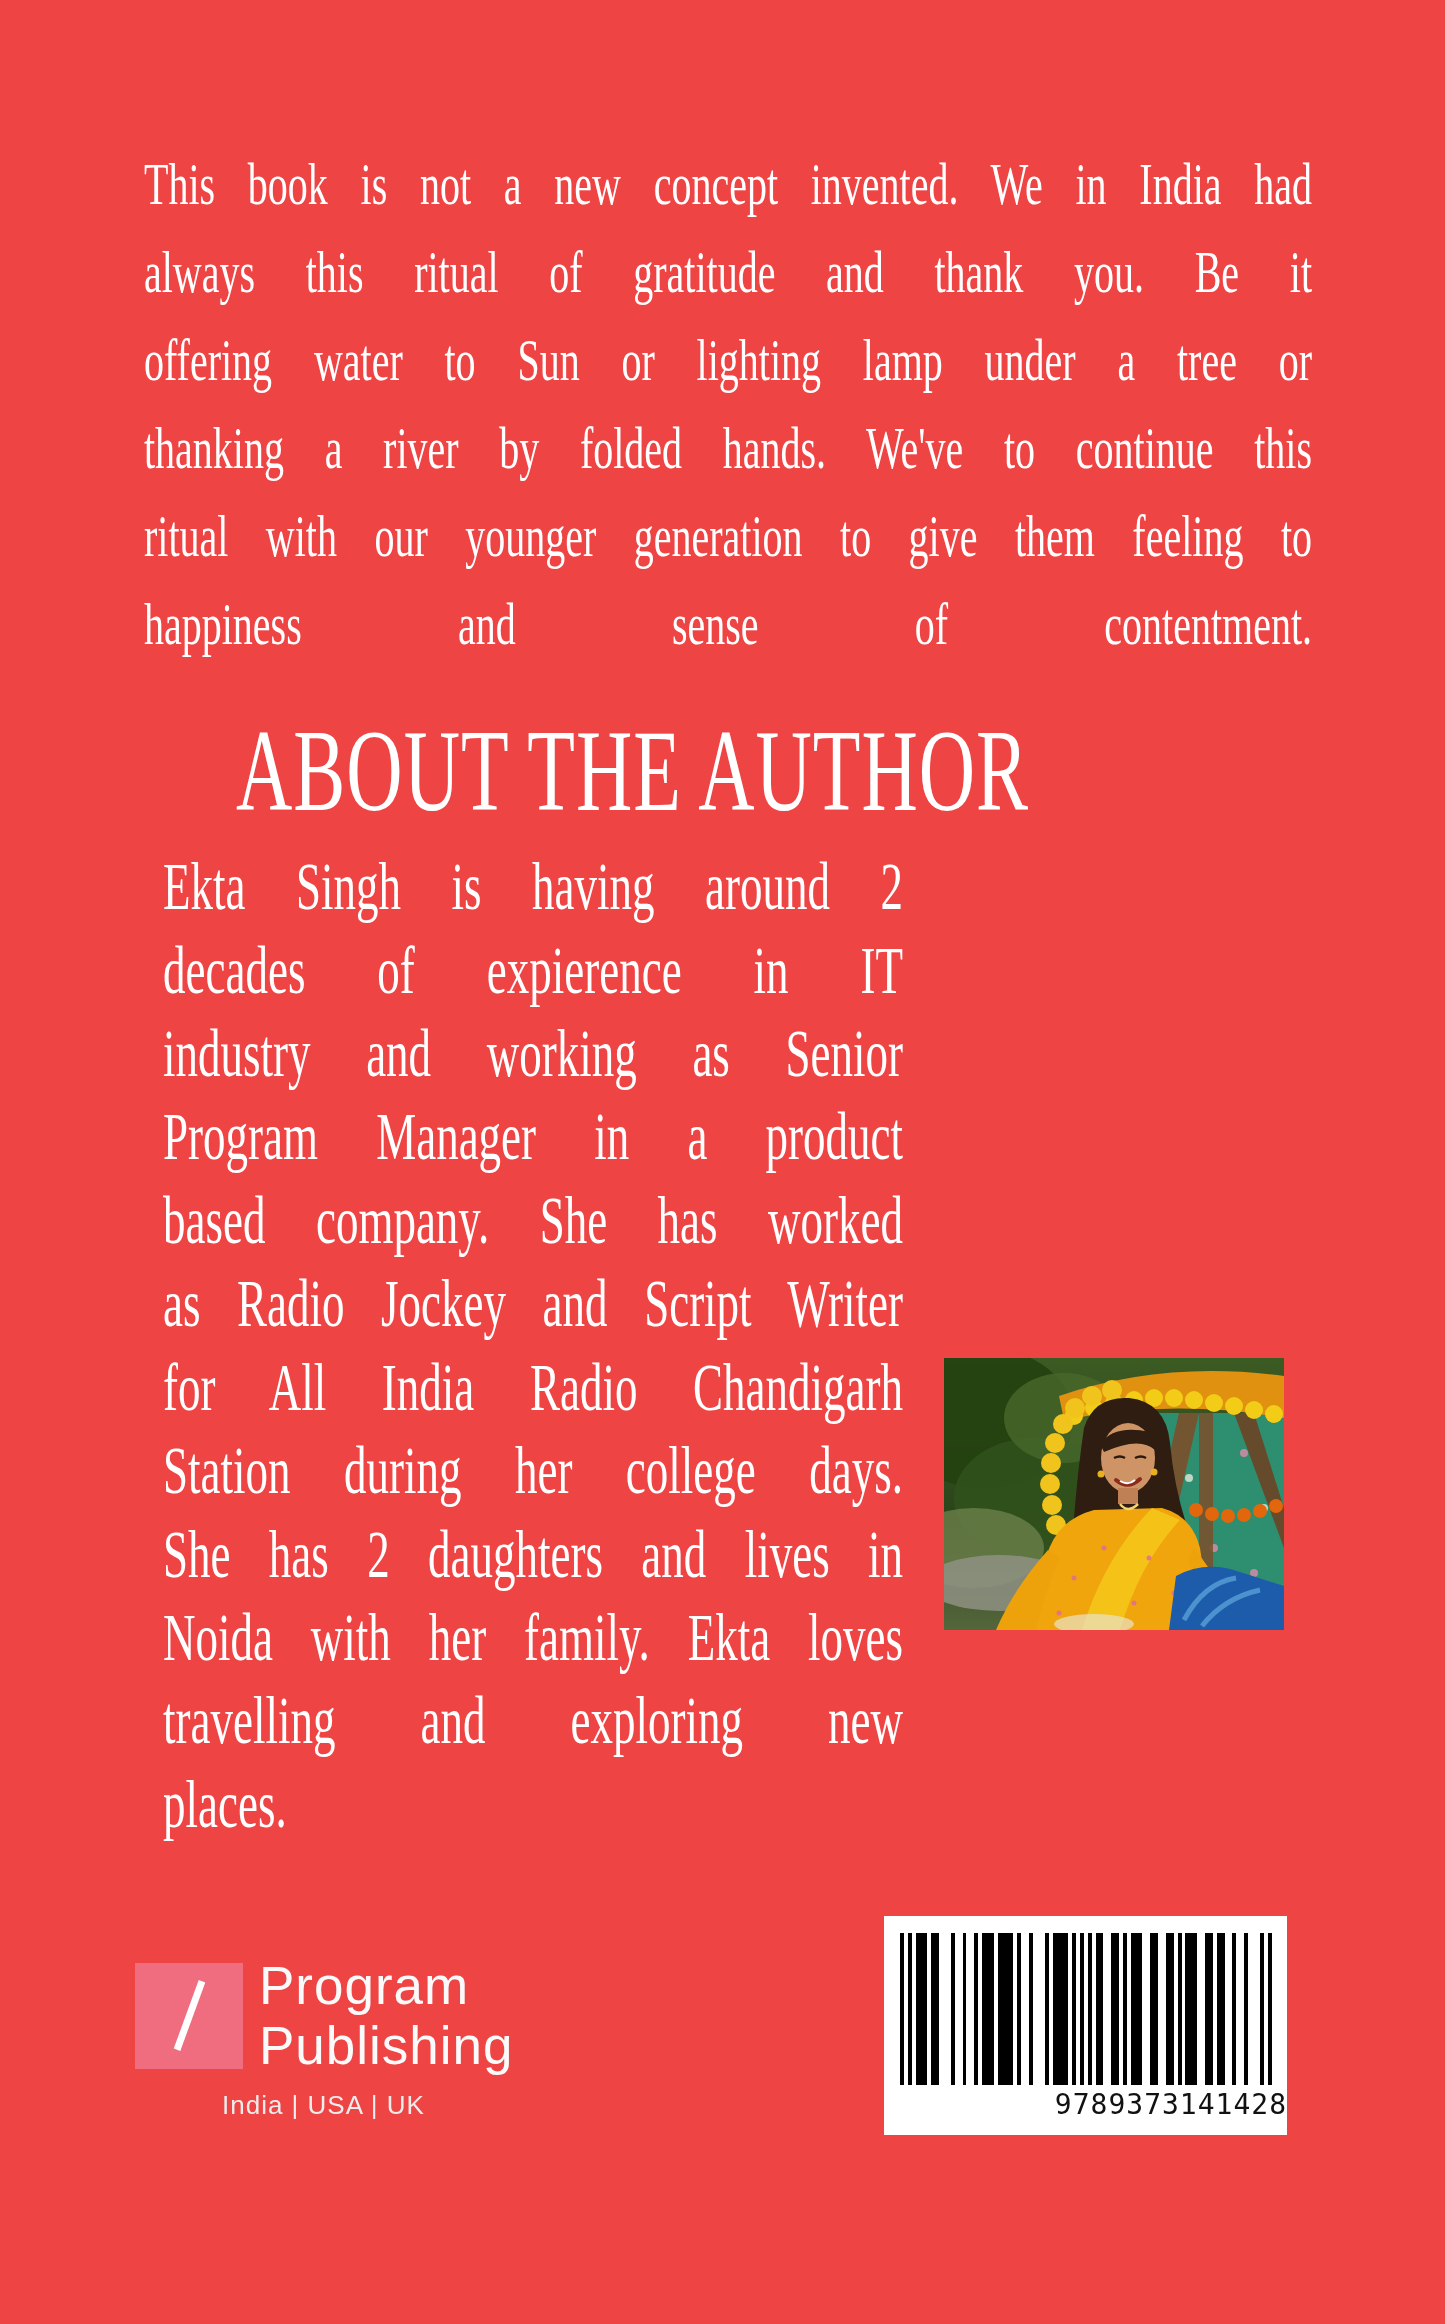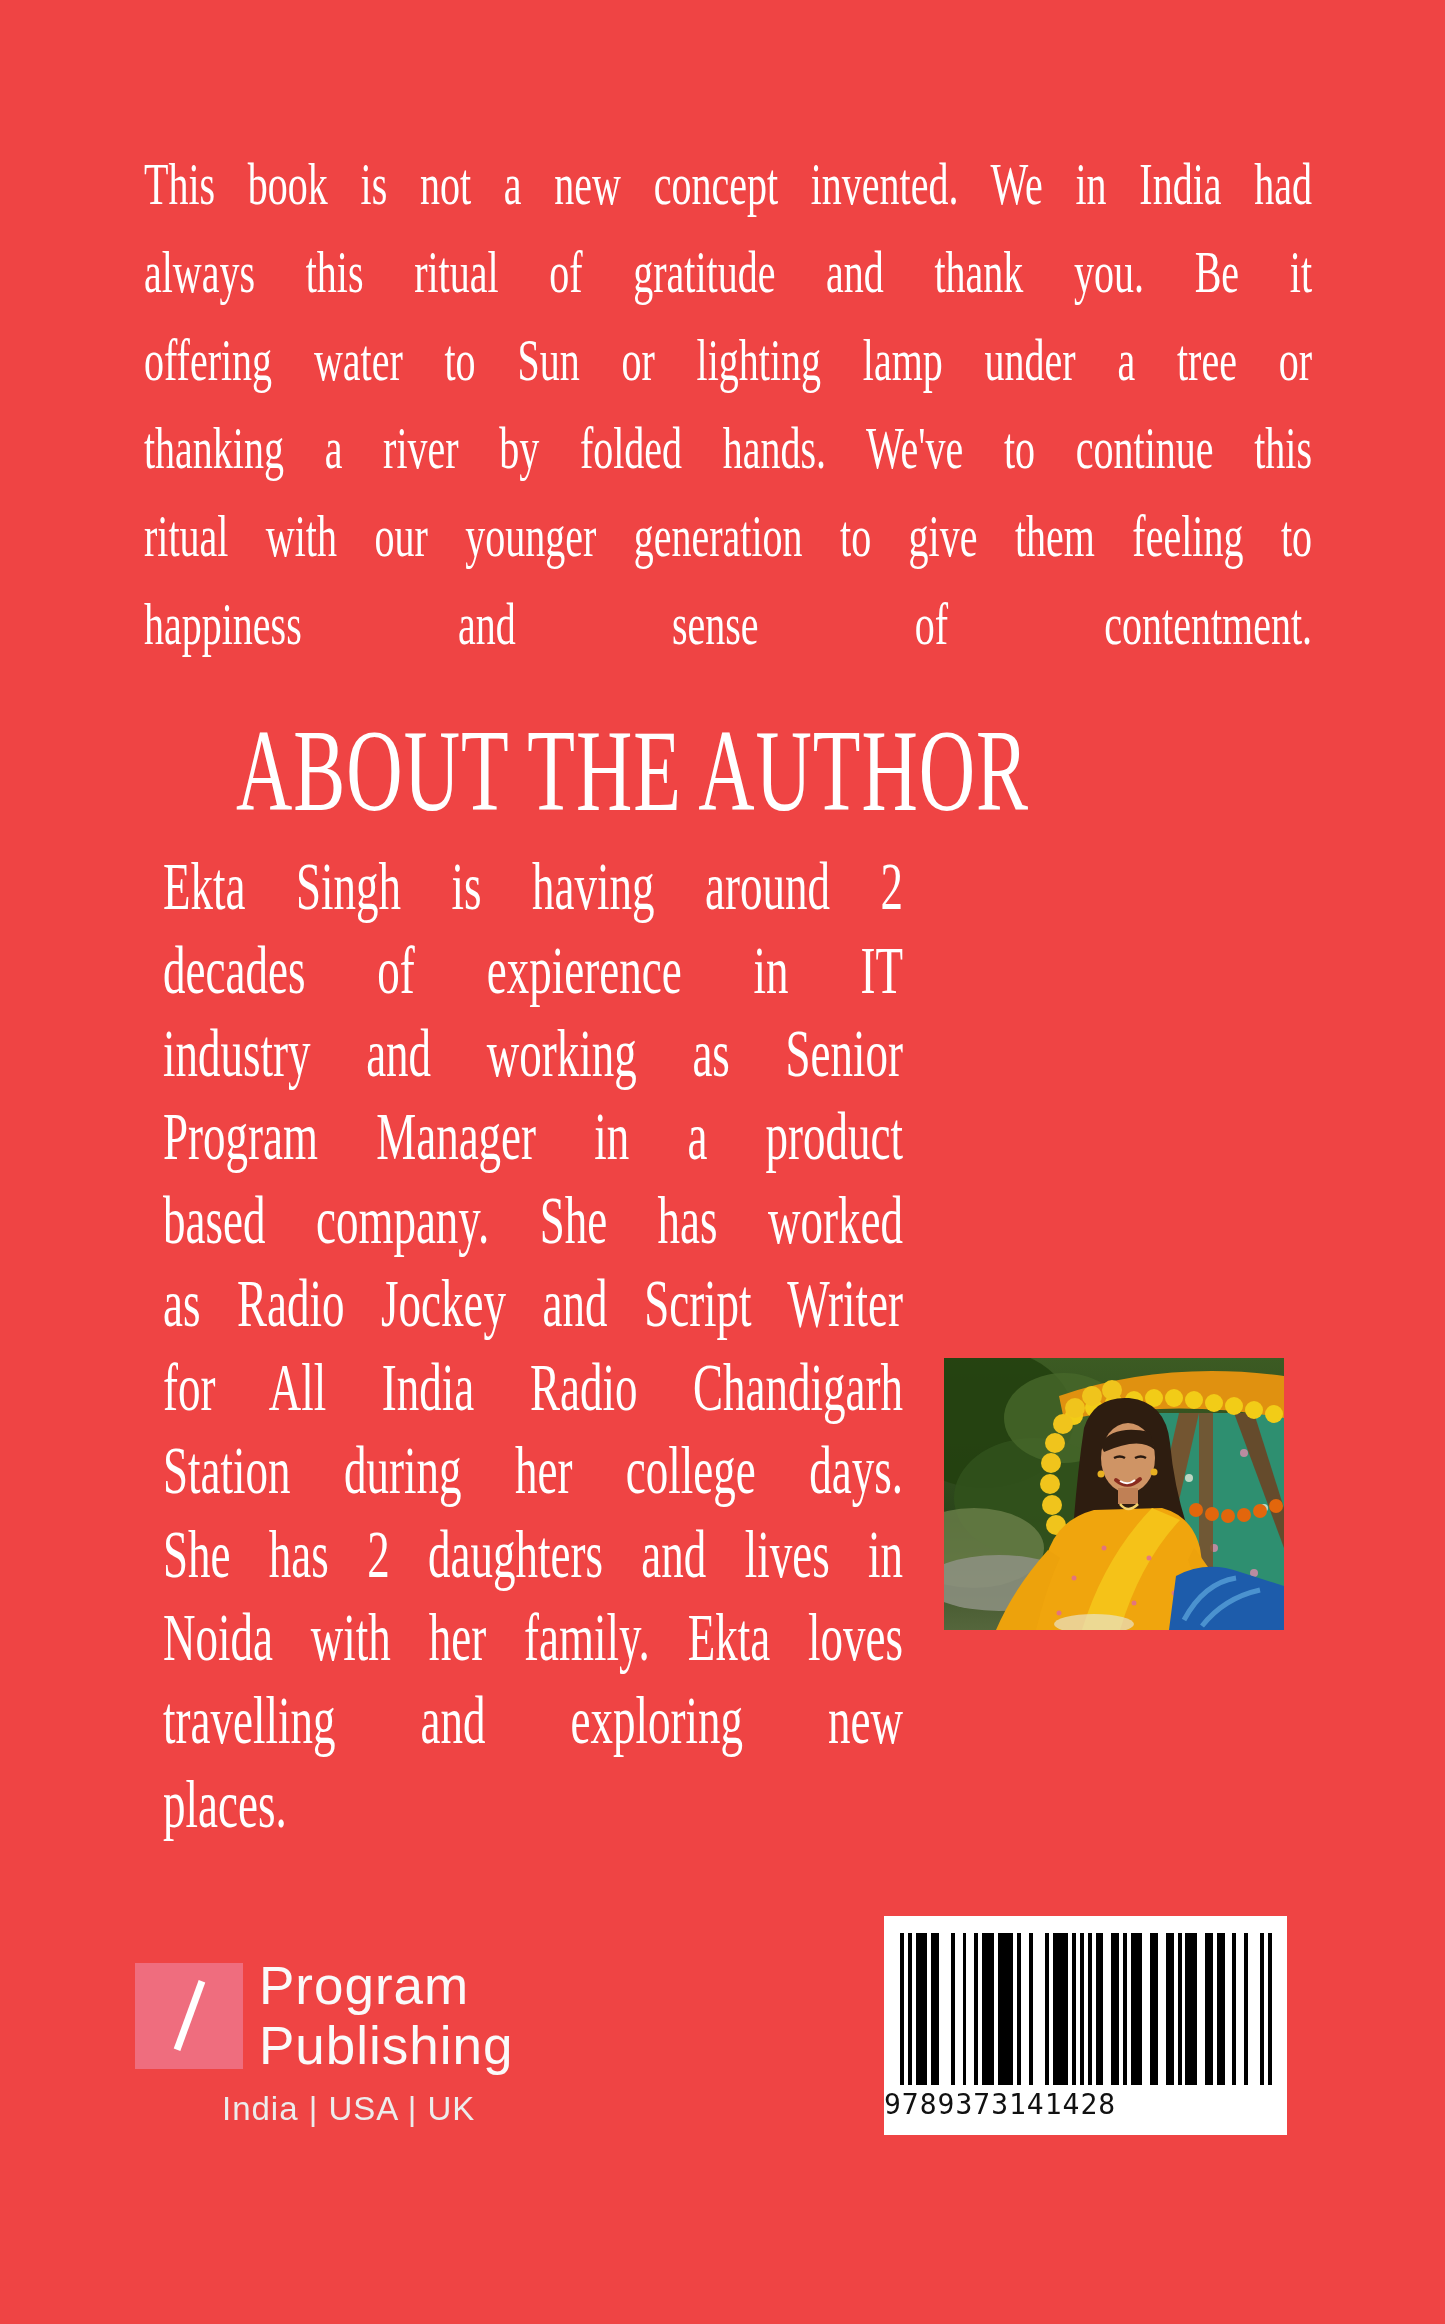--- a/index.html
+++ b/index.html
@@ -24,29 +24,29 @@
   
   .photo{position:absolute;left:944px;top:1358px;width:340px;height:272px;overflow:hidden;}
 
   
   .logo-square{position:absolute;left:135px;top:1963px;width:108px;height:106px;}
   .logo-slash{position:absolute;left:51px;top:16px;width:7px;height:73px;background:#fff;
         transform:rotate(20deg);}
   .brand{position:absolute;left:259px;top:1956px;font-family:"Liberation Sans",sans-serif;
         font-weight:300;color:#fafafa;font-size:53px;line-height:60px;letter-spacing:1px;}
   .regions{position:absolute;left:222px;top:2090px;font-family:"Liberation Sans",sans-serif;
-        font-weight:300;color:#ececec;font-size:33px;letter-spacing:1px;}
+        font-weight:300;color:#ececec;font-size:26px;letter-spacing:1px;}
 
   
   .barcode-box{position:absolute;left:884px;top:1916px;width:403px;height:219px;background:#fff;}
   .bars{position:absolute;left:16px;top:17px;width:372px;height:152px;display:flex;align-items:stretch;}
   .bars div{height:100%;}
   .bar-on{background:#000;}
   .bar-off{background:transparent;}
-  .isbn{position:absolute;left:0;top:172px;width:100%;text-align:left;color:#111;
+  .isbn{position:absolute;left:0;top:172px;width:100%;text-align:right;color:#111;
         font-family:"DejaVu Sans Mono","Liberation Mono",monospace;font-size:28px;letter-spacing:1px;}
 </style>
 </head>
 <body>
 
 <div class="page">
 
   <div class="blurb stretch">
     <div class="jline">This book is not a new concept invented. We in India had</div>
     <div class="jline">always this ritual of gratitude and thank you. Be it</div>

